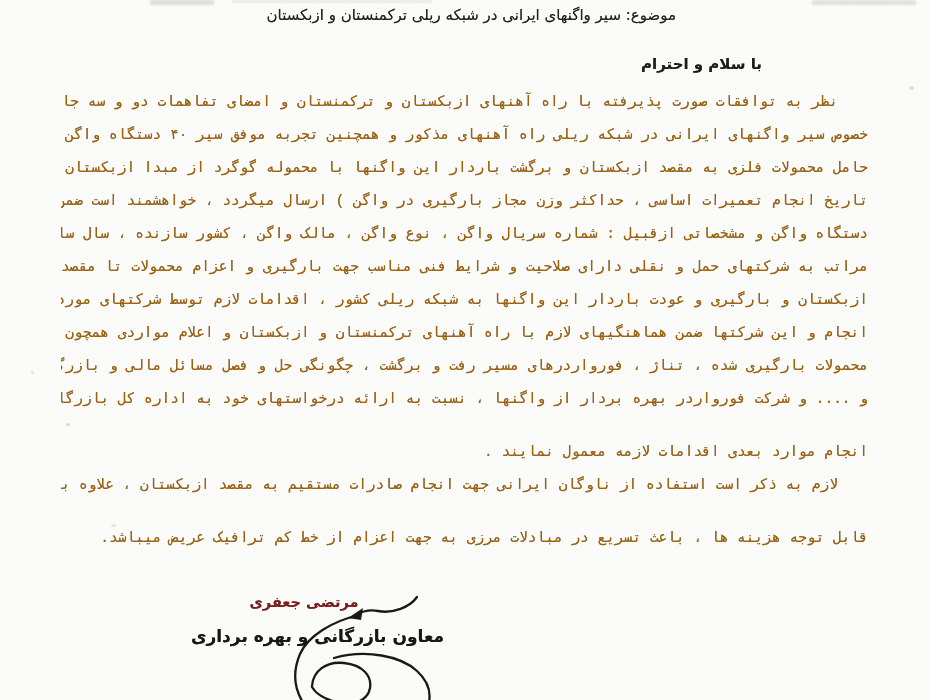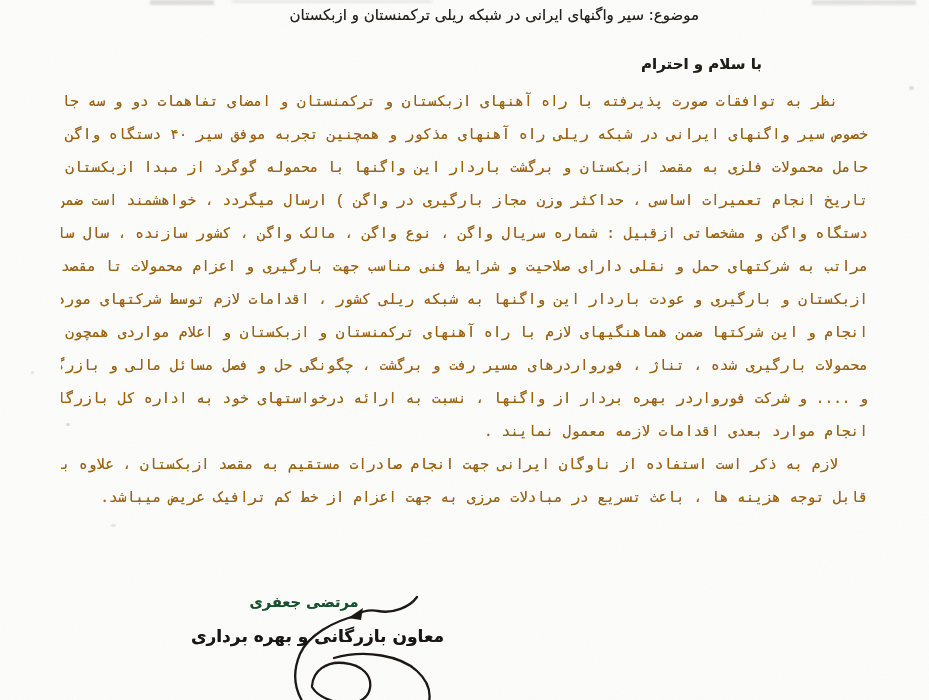--- a/index.html
+++ b/index.html
@@ -10,21 +10,21 @@
     position: relative;
   }
   .page {
     position: absolute; inset: 0; overflow: hidden;
     color: #1b1917;
   }
   
   .grain { position: absolute; inset: 0; pointer-events: none; }
 
   .subject {
-    position: absolute; top: 6px; right: 230px;
+    position: absolute; top: 6px; right: 253px;
     direction: rtl; font-size: 15px; letter-spacing: 0.2px;
     color: #232019; white-space: nowrap;
     text-shadow: 0 0 0.5px rgba(30,28,24,0.55);
     text-align: right;
   }
   .salutation {
     position: absolute; top: 55px; right: 167px;
     direction: rtl; font-size: 15px; font-weight: bold;
     color: #201d17; white-space: nowrap;
     text-shadow: 0 0 0.5px rgba(30,28,24,0.5);
@@ -35,26 +35,26 @@
     direction: rtl; font-size: 14.5px; line-height: 33px;
     color: #a16207;
     text-shadow: 0 0 0.5px rgba(28,25,21,0.5);
     font-family: Liberation Mono, monospace;
   }
   .bline {
     text-align: justify; text-align-last: justify;
     height: 33px; overflow: hidden; white-space: nowrap;
   }
   .bline.indent { padding-right: 30px; }
-  .bline.para-end { text-align-last: right; }
+  .bline.para-end { text-align-last: right; margin-top: 20px; }
 
   .sig-name {
     position: absolute; top: 594px; left: 248px; width: 112px;
     direction: rtl; text-align: center; font-size: 14.5px; font-weight: bold;
-    color: #14532d; white-space: nowrap;
+    color: #7f1d1d; white-space: nowrap;
     text-shadow: 0 0 0.6px rgba(25,22,19,0.6);
   }
   .sig-title {
     position: absolute; top: 626px; left: 220px; width: 224px;
     direction: rtl; text-align: center; font-size: 17px; font-weight: bold;
     color: #191613; white-space: nowrap;
     text-shadow: 0 0 0.6px rgba(25,22,19,0.6);
   }
   .sig-scribble {
     position: absolute; top: 588px; left: 220px;

